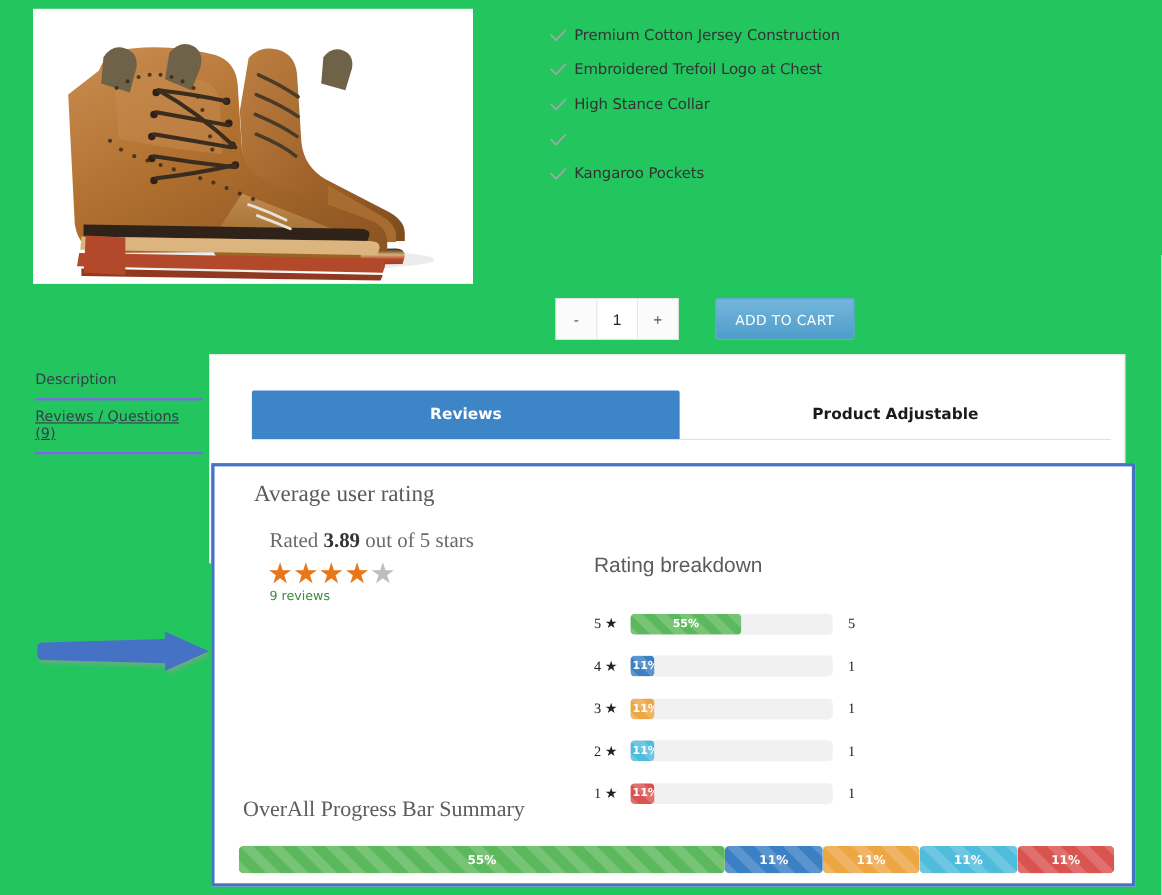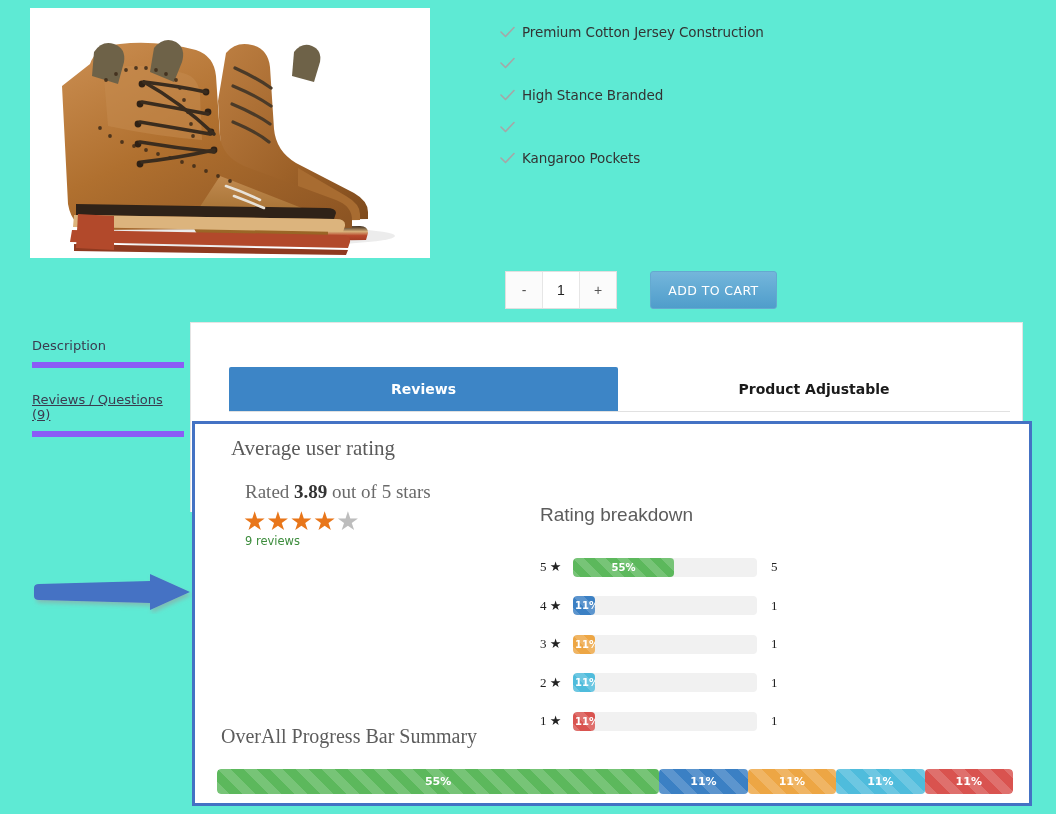--- a/index.html
+++ b/index.html
@@ -4,21 +4,21 @@
 <title>Product Reviews</title>
 <style>
   * { box-sizing: border-box; }
   html, body {
     margin: 0; padding: 0;
     width: 1056px; height: 814px;
     background: #ffffff;
     font-family: "Liberation Sans", sans-serif;
     overflow: hidden;
   }
-  .page { position: relative; width: 1056px; height: 814px; background: #5eead4; }
+  .page { position: relative; width: 1056px; height: 814px; background: #22c55e; }
 
   
   .product-image {
     position: absolute; left: 30px; top: 8px;
     width: 400px; height: 250px;
     background: #ffffff;
     overflow: hidden;
   }
   .boot-svg { display: block; width: 400px; height: 250px; }
 
@@ -93,36 +93,36 @@
   
   .side-links {
     position: absolute; left: 32px; top: 330px;
     width: 152px;
     font-family: "DejaVu Sans", sans-serif;
   }
   .side-link {
     font-size: 13px;
     color: #3b3b4f;
     padding: 8px 0 9px 0;
-    border-bottom: 6px solid #8b5cf6;
+    border-bottom: 2px solid #8b5cf6;
     display: block;
     cursor: pointer;
   }
-  .side-link.underlined { text-decoration: underline; margin-top: 16px; }
+  .side-link.underlined { text-decoration: underline; }
 
   
   .panel {
     position: absolute; left: 190px; top: 322px;
     width: 833px; height: 190px;
     background: #ffffff;
     border: 1px solid #e4e4e4;
     border-bottom: none;
   }
   .tabs {
-    position: absolute; left: 38px; top: 44px;
+    position: absolute; left: 38px; top: 32px;
     width: 781px;
     display: flex;
     border-bottom: 1px solid #e1e1e1;
     justify-content: space-between;
   }
   .tab {
     height: 44px;
     display: flex; align-items: center; justify-content: center;
     font-size: 14px;
     font-weight: bold;
@@ -410,28 +410,29 @@
           </svg>
       </span>
       <span class="feature-text">Premium Cotton Jersey Construction</span>
     </div>
     <div class="feature-row">
       <span class="check-icon">
         <svg width="15" height="12" viewBox="0 0 15 12">
             <path d="M1 6 L5.5 10.5 L14 1.5" stroke="#a6a6a6" stroke-width="1.6" fill="none" stroke-linecap="round" stroke-linejoin="round"></path>
           </svg>
       </span>
+      <span class="feature-text">Embroidered Trefoil Logo at Chest</span>
     </div>
     <div class="feature-row">
       <span class="check-icon">
         <svg width="15" height="12" viewBox="0 0 15 12">
             <path d="M1 6 L5.5 10.5 L14 1.5" stroke="#a6a6a6" stroke-width="1.6" fill="none" stroke-linecap="round" stroke-linejoin="round"></path>
           </svg>
       </span>
-      <span class="feature-text">High Stance Branded</span>
+      <span class="feature-text">High Stance Collar</span>
     </div>
     <div class="feature-row">
       <span class="check-icon">
         <svg width="15" height="12" viewBox="0 0 15 12">
             <path d="M1 6 L5.5 10.5 L14 1.5" stroke="#a6a6a6" stroke-width="1.6" fill="none" stroke-linecap="round" stroke-linejoin="round"></path>
           </svg>
       </span>
     </div>
     <div class="feature-row">
       <span class="check-icon">

